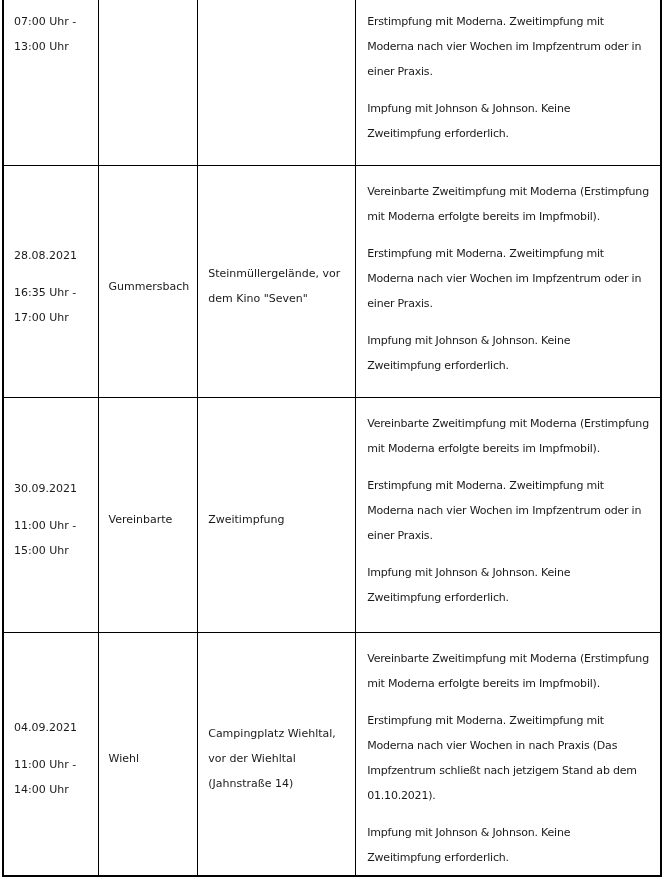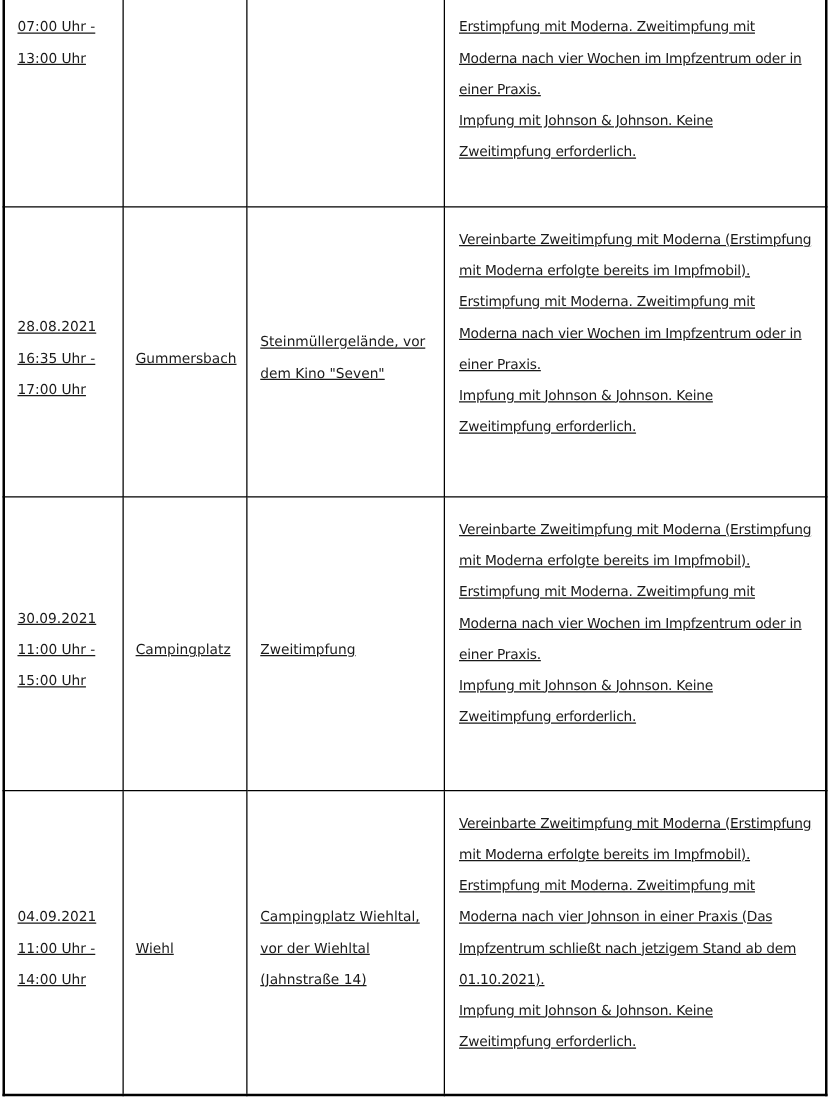--- a/index.html
+++ b/index.html
@@ -19,32 +19,31 @@
     border-top: 0;
     background: #ffffff;
   }
   td {
     border: 1px solid #000000;
     vertical-align: middle;
     padding: 10px 8px 0 10px;
     color: #1a1a1a;
     font-size: 11px;
     overflow: hidden;
-    text-decoration: underline;
   }
   tr.partial td { border-top: 0; vertical-align: top; padding-top: 9px; }
   td.col-details {
     vertical-align: top;
     padding-top: 13px;
     padding-left: 11px;
     padding-right: 6px;
   }
   tr.partial td.col-details { padding-top: 9px; }
   td.col-details .line { letter-spacing: -0.2px; }
-  .para + .para { }
+  .para + .para { margin-top: 12px; }
   .line {
     height: 25px;
     line-height: 25px;
     white-space: nowrap;
   }
 </style>
 </head>
 <body>
 
 <table class="schedule-table">
@@ -118,21 +117,21 @@
           <div class="para">
             <div class="line">30.09.2021</div>
           </div>
           <div class="para">
             <div class="line">11:00 Uhr -</div>
             <div class="line">15:00 Uhr</div>
           </div>
         </td>
         <td class="col-city">
           <div class="para">
-            <div class="line">Campingplatz</div>
+            <div class="line">Vereinbarte</div>
           </div>
         </td>
         <td class="col-location">
           <div class="para">
             <div class="line">Zweitimpfung</div>
           </div>
         </td>
         <td class="col-details">
           <div class="para">
             <div class="line">Vereinbarte Zweitimpfung mit Moderna (Erstimpfung</div>
@@ -171,21 +170,21 @@
             <div class="line">(Jahnstraße 14)</div>
           </div>
         </td>
         <td class="col-details">
           <div class="para">
             <div class="line">Vereinbarte Zweitimpfung mit Moderna (Erstimpfung</div>
             <div class="line">mit Moderna erfolgte bereits im Impfmobil).</div>
           </div>
           <div class="para">
             <div class="line">Erstimpfung mit Moderna. Zweitimpfung mit</div>
-            <div class="line">Moderna nach vier Johnson in einer Praxis (Das</div>
+            <div class="line">Moderna nach vier Wochen in nach Praxis (Das</div>
             <div class="line">Impfzentrum schließt nach jetzigem Stand ab dem</div>
             <div class="line">01.10.2021).</div>
           </div>
           <div class="para">
             <div class="line">Impfung mit Johnson &amp; Johnson. Keine</div>
             <div class="line">Zweitimpfung erforderlich.</div>
           </div>
         </td>
       </tr>
     </tbody>

